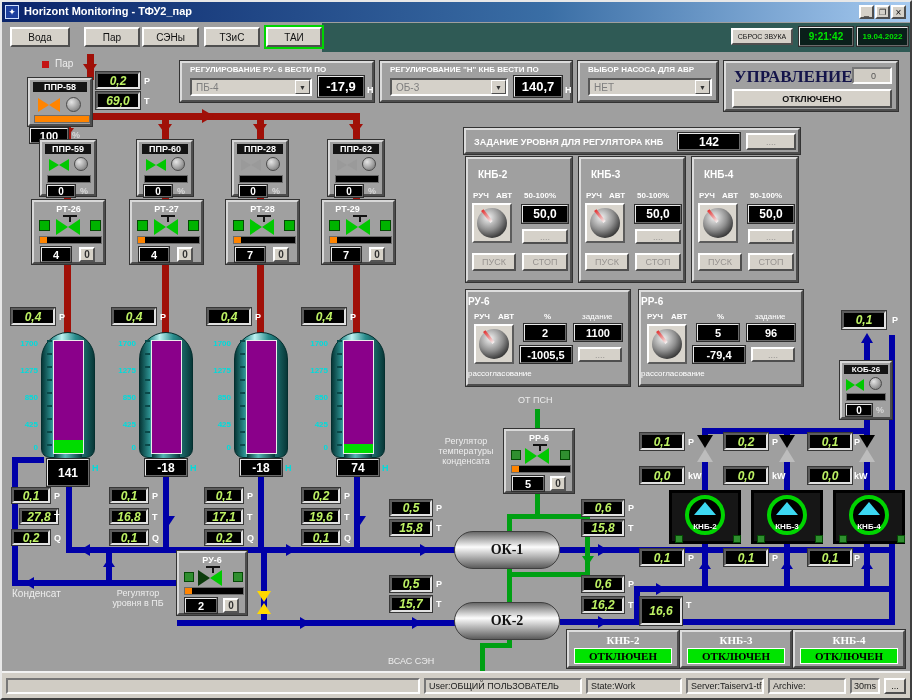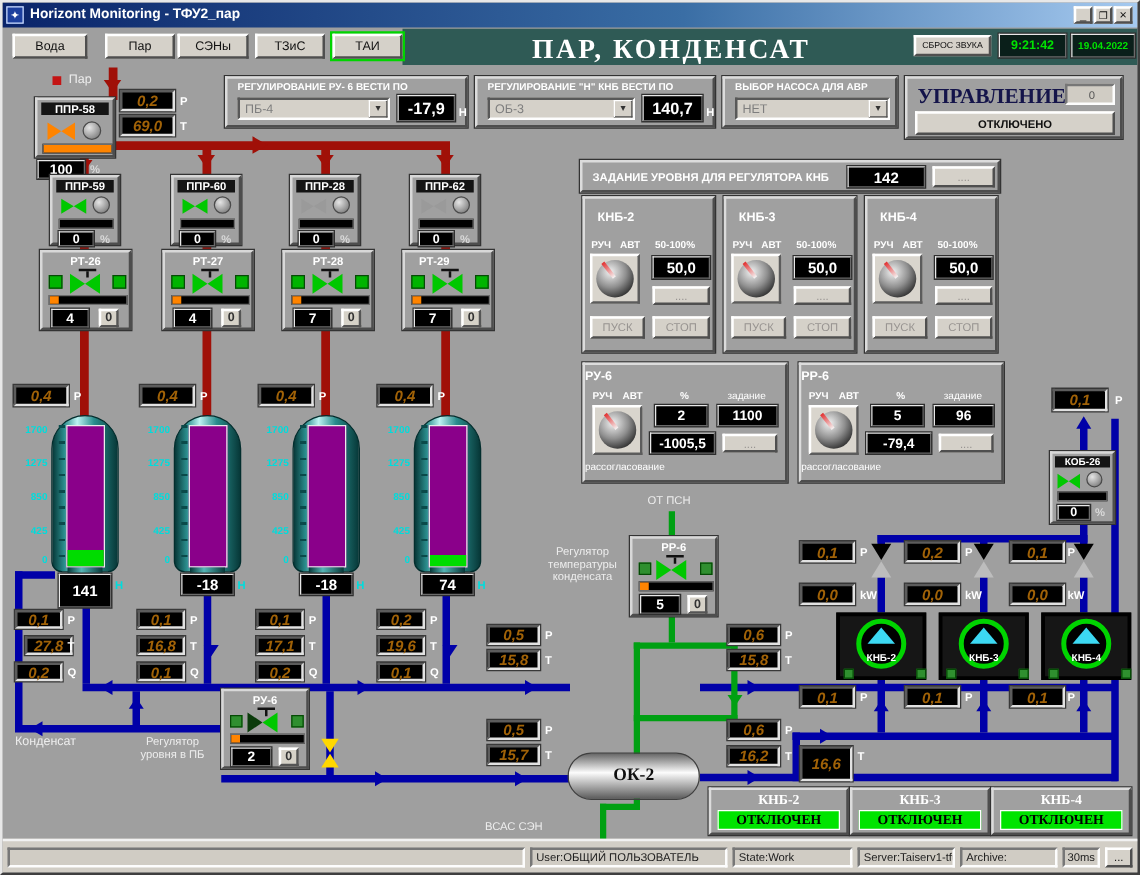--- a/index.html
+++ b/index.html
@@ -1,21 +1,21 @@
 <!DOCTYPE html>
 <html><head>
 <meta charset="utf-8">
 <style>
   *{margin:0;padding:0;box-sizing:border-box}
   html,body{width:912px;height:700px;background:#888;font-family:"Liberation Sans",sans-serif}
   #stage{position:relative;width:912px;height:700px;background:#9f9f9f;border:2px solid;border-color:#e8e8e8 #3f3f3f #3f3f3f #e8e8e8;overflow:hidden}
   .p,.ar,.tw,.ro,.u,.lab,.vbox,.spbox,.btn,.blk,.sq,.circ,.bar,.combo,.knob,.pump,.tank,.cap,.grp,.fld,.stem{position:absolute}
   .p{display:block}
   .ar,.tw{width:0;height:0;border-style:solid;border-color:transparent}
-  .ro{background:#000;color:#a16207;font-weight:bold;font-style:italic;font-size:12px;display:flex;align-items:center;justify-content:center;border:2px solid;border-color:#5c5c5c #e2e2e2 #e2e2e2 #5c5c5c;box-shadow:0 0 0 1px #383838}
+  .ro{background:#000;color:#bef264;font-weight:bold;font-style:italic;font-size:12px;display:flex;align-items:center;justify-content:center;border:2px solid;border-color:#5c5c5c #e2e2e2 #e2e2e2 #5c5c5c;box-shadow:0 0 0 1px #383838}
   .u{color:#fff;font-weight:bold;font-size:9px}
   .u.cy{color:#00dcdc}
   .lab{color:#ededed;font-size:10px}
   .vbox{background:#000;color:#fff;font-weight:bold;font-size:11px;display:flex;align-items:center;justify-content:center;border:1px solid;border-color:#e8e8e8 #6a6a6a #6a6a6a #e8e8e8;box-shadow:0 0 0 1px #2e2e2e}
   .spbox{background:#d6d2c8;color:#333;font-weight:bold;font-size:10px;display:flex;align-items:center;justify-content:center;border:2px solid;border-color:#fff #555 #555 #fff}
   .btn{background:#d5d1c9;color:#111;font-size:9px;display:flex;align-items:center;justify-content:center;border:2px solid;border-color:#fff #4f4f4f #4f4f4f #fff}
   .btn.dis{color:#979390}
   .blk{background:#a0a0a0;border:2px solid;border-color:#d8d8d8 #4d4d4d #4d4d4d #d8d8d8;box-shadow:0 0 0 1px #333}
   .blk .ti{position:absolute;color:#fff;font-weight:bold;font-size:9px;text-align:center}
   .blk .dk{background:#141414}
@@ -53,21 +53,20 @@
 
   <div style="position:absolute;left:0;top:0;width:908px;height:20px;background:linear-gradient(90deg,#0a246a,#3a6ea5 60%,#a6caf0)">
     <span style="position:absolute;left:3px;top:3px;width:14px;height:14px;background:#1c3f9e;border:1px solid #cfe0ff;color:#fff;font-size:9px;text-align:center;line-height:12px">✦</span>
     <span style="position:absolute;left:22px;top:3px;color:#fff;font-weight:bold;font-size:11px">Horizont Monitoring - ТФУ2_пар</span>
     <span class="btn" style="left:857px;top:3px;width:15px;height:14px;font-size:9px">_</span>
     <span class="btn" style="left:873px;top:3px;width:15px;height:14px;font-size:8px">❐</span>
     <span class="btn" style="left:889px;top:3px;width:15px;height:14px;font-size:10px">×</span>
   </div>
 
   <div style="position:absolute;left:320px;top:21px;width:588px;height:29px;background:#2f5a55"></div>
-  <span class="ser" style="position:absolute;left:380px;top:24px;width:310px;text-align:center;color:#fff;font-size:22px;letter-spacing:2px;font-weight:bold">ПАР, КОНДЕНСАТ</span>
   <span class="btn" style="left:729px;top:26px;width:62px;height:17px;font-size:7px">СБРОС ЗВУКА</span>
   <span class="vbox" style="left:797px;top:25px;width:54px;height:19px;color:#00e400;font-size:10px;background:#0a1f1a">9:21:42</span>
   <span class="vbox" style="left:855px;top:25px;width:51px;height:19px;color:#00e400;font-size:8px;background:#0a1f1a">19.04.2022</span>
 
   <span class="btn" style="left:8px;top:25px;width:60px;height:20px;font-size:10px">Вода</span>
   <span class="btn" style="left:82px;top:25px;width:56px;height:20px;font-size:10px">Пар</span>
   <span class="btn" style="left:140px;top:25px;width:57px;height:20px;font-size:10px">СЭНы</span>
   <span class="btn" style="left:202px;top:25px;width:56px;height:20px;font-size:10px">ТЗиС</span>
   <span class="btn" style="left:264px;top:25px;width:56px;height:20px;font-size:10px;box-shadow:0 0 0 2px #00d400">ТАИ</span>
 
@@ -406,20 +405,23 @@
     <i class="tw" style="left:19px;top:17px;border-width:8px 0 8px 12px;border-left-color:#00c800"></i>
     <i class="tw" style="left:31px;top:17px;border-width:8px 12px 8px 0;border-right-color:#00c800"></i>
     <i class="sq dg" style="left:54px;top:19px;width:10px;height:10px"></i>
     <i class="bar" style="left:5px;top:34px;width:60px;height:8px">
         <i class="fl" style="width:7px"></i>
       </i>
     <span class="vbox" style="left:6px;top:45px;width:32px;height:15px">5</span>
     <span class="spbox" style="left:44px;top:45px;width:16px;height:15px">0</span>
   </div>
 
+  <div class="cap" style="left:452px;top:529px">
+      <span style="position:static">ОК-1</span>
+    </div>
   <div class="cap" style="left:452px;top:600px">
       <span style="position:static">ОК-2</span>
     </div>
   <span class="ro" style="left:388px;top:498px;width:42px;height:16px">0,5</span>
     <span class="u" style="left:434px;top:501px">Р</span>
   <span class="ro" style="left:388px;top:518px;width:42px;height:16px">15,8</span>
     <span class="u" style="left:434px;top:521px">Т</span>
   <span class="ro" style="left:388px;top:574px;width:42px;height:16px">0,5</span>
     <span class="u" style="left:434px;top:577px">Р</span>
   <span class="ro" style="left:388px;top:594px;width:42px;height:16px">15,7</span>

